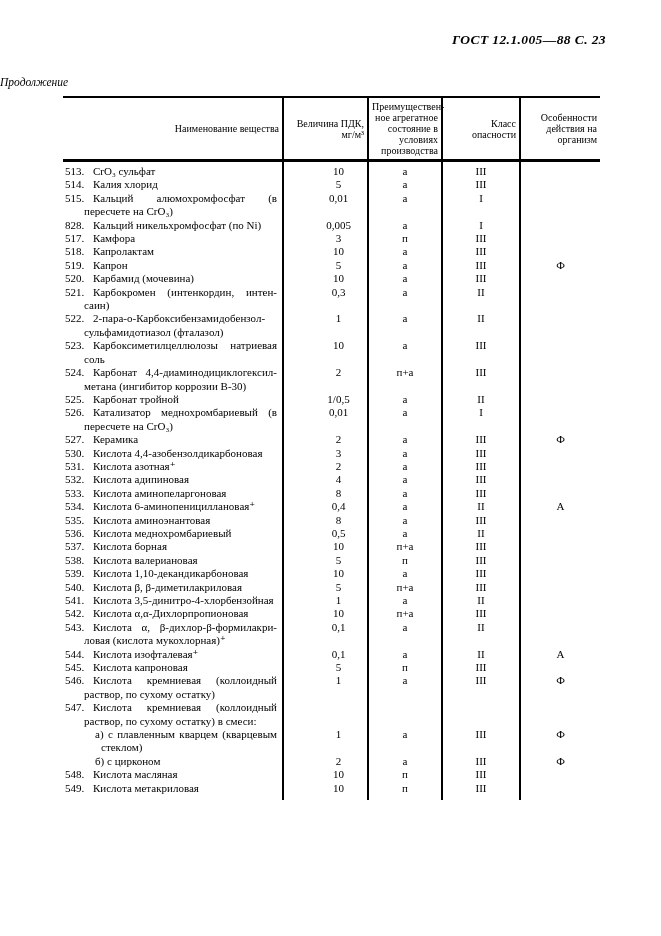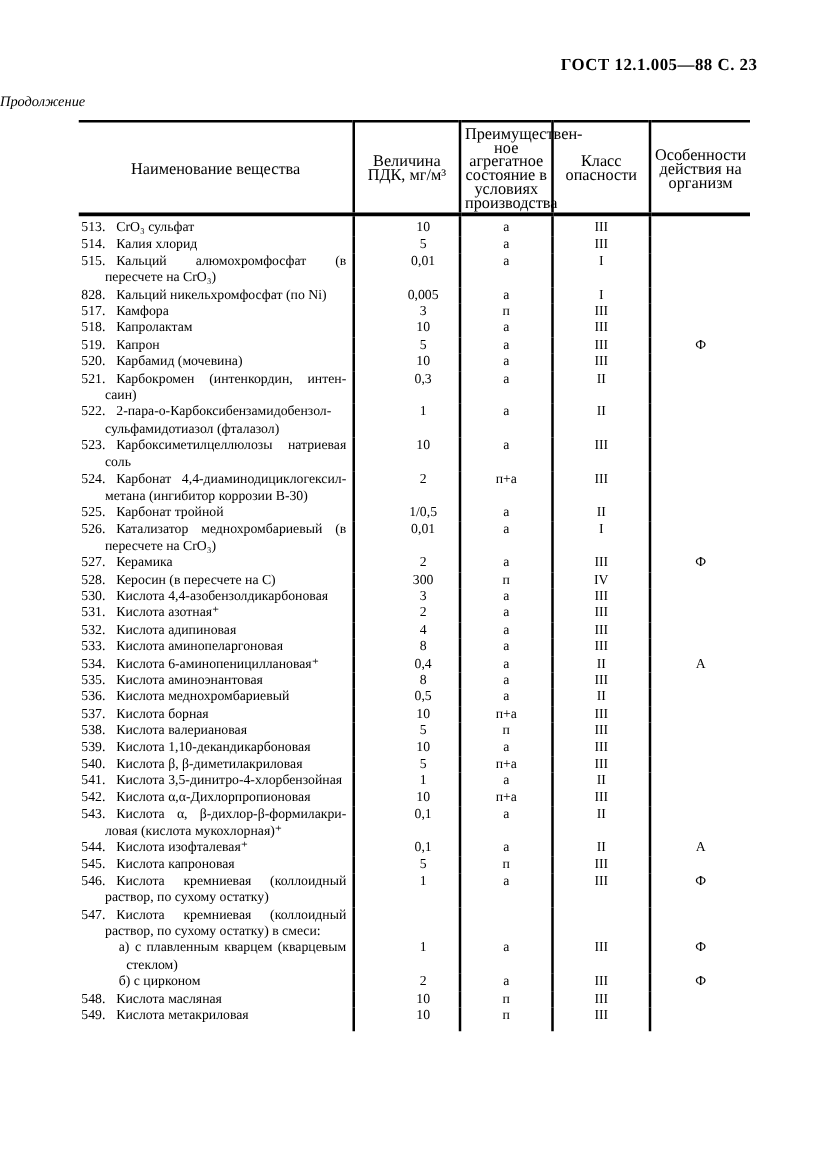--- a/index.html
+++ b/index.html
@@ -5,45 +5,46 @@
   * { margin:0; padding:0; box-sizing:border-box; }
   html, body { background:#ffffff; }
   body {
     width:661px; height:936px;
     position:relative;
     font-family:"Liberation Serif","DejaVu Serif",serif;
     color:#000;
     overflow:hidden;
   }
   .doc-header {
-    position:absolute; top:44px; left:0; width:606px;
+    position:absolute; top:32px; left:0; width:606px;
     text-align:right;
     font-weight:bold; font-size:13.5px; letter-spacing:0.4px;
     white-space:nowrap;
+    font-style:italic;
   }
   .continuation {
     position:absolute; top:76px; left:0; width:601px;
     text-align:left;
     font-style:italic; font-size:11.5px;
   }
   table.substances {
     position:absolute; left:63px; top:96px;
     width:537px;
     border-collapse:collapse; table-layout:fixed;
     border-top:2px solid #000;
   }
   table.substances col.w1 { width:220px; }
   table.substances col.w2 { width:85px; }
   table.substances col.w3 { width:74px; }
   table.substances col.w4 { width:78px; }
   table.substances col.w5 { width:80px; }
   thead th {
     font-weight:normal;
-    font-size:13px; line-height:11px;
-    text-align:center; vertical-align:middle;
+    font-size:10px; line-height:11px;
+    text-align:right; vertical-align:middle;
     height:57px;
     padding:3px 3px;
     border-bottom:3px solid #000;
     margin-left:21px;
   }
   thead th + th, tbody td + td { border-left:2px solid #000; }
   tbody td {
     font-size:11px; line-height:13.4px;
     vertical-align:top;
     padding:0;
@@ -185,27 +186,20 @@
         <td class="c5"></td>
       </tr>
       <tr>
         <td class="c1"><span class="num">527.</span><span>Керамика</span></td>
         <td class="c2">2</td>
         <td class="c3">а</td>
         <td class="c4">III</td>
         <td class="c5">Ф</td>
       </tr>
       <tr>
-        <td class="c1"><span class="num">528.</span><span>Керосин (в пересчете на С)</span></td>
-        <td class="c2">300</td>
-        <td class="c3">п</td>
-        <td class="c4">IV</td>
-        <td class="c5"></td>
-      </tr>
-      <tr>
         <td class="c1"><span class="num">530.</span><span>Кислота 4,4-азобензолдикарбоновая</span></td>
         <td class="c2">3</td>
         <td class="c3">а</td>
         <td class="c4">III</td>
         <td class="c5"></td>
       </tr>
       <tr>
         <td class="c1"><span class="num">531.</span><span>Кислота азотная⁺</span></td>
         <td class="c2">2</td>
         <td class="c3">а</td>

